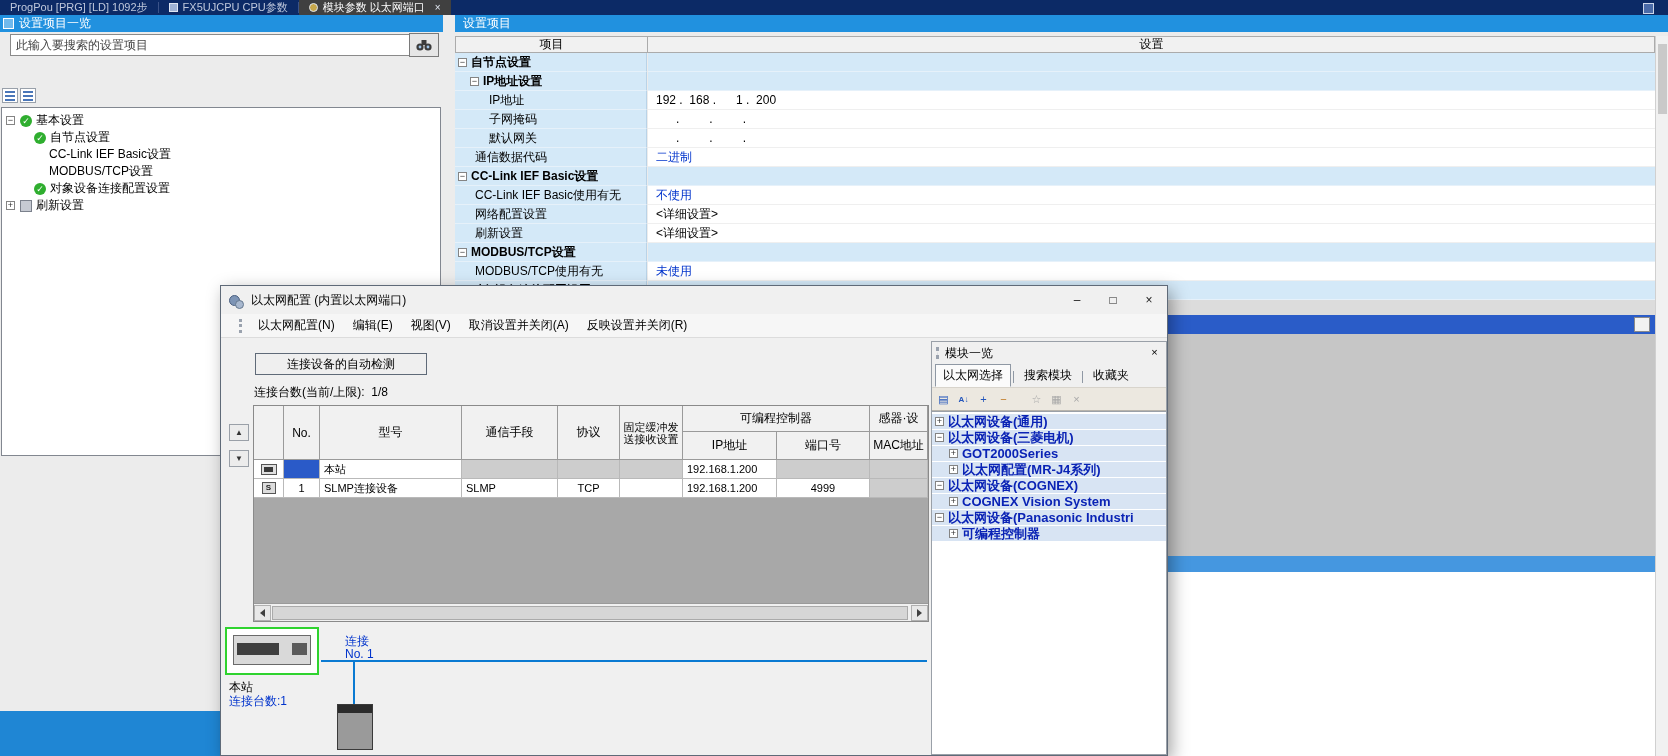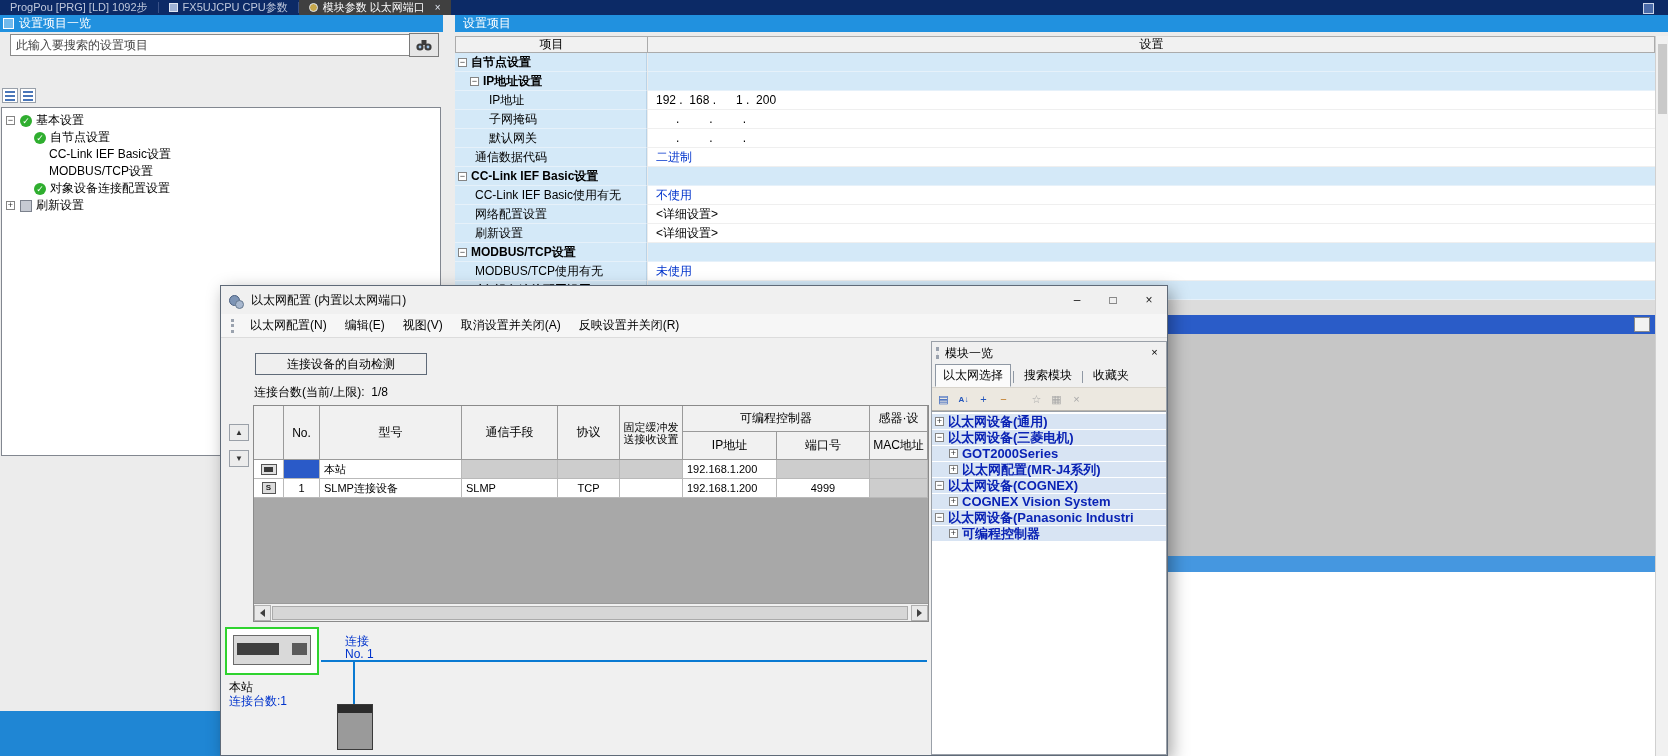--- a/index.html
+++ b/index.html
@@ -78,21 +78,21 @@
   .dlg{position:absolute;left:220px;top:285px;width:948px;height:471px;background:#f0f0f0;
        border:1px solid #5f6a78;box-sizing:border-box;box-shadow:4px 5px 16px rgba(0,0,0,.35);}
   .dlg-title{position:absolute;left:0;top:0;width:100%;height:28px;display:flex;align-items:center;
              padding-left:8px;box-sizing:border-box;}
   .dlg-gear{position:relative;width:15px;height:15px;margin-right:7px;flex:none;}
   .dlg-gear .g1{position:absolute;left:0;top:2px;width:9px;height:9px;border-radius:50%;background:#7d94b5;border:1px solid #4a5f80;}
   .dlg-gear .g2{position:absolute;left:6px;top:7px;width:7px;height:7px;border-radius:50%;background:#a8b8cf;border:1px solid #64788f;}
   .dlg-btns{margin-left:auto;display:flex;height:100%;}
   .dlg-btn{width:36px;height:100%;display:flex;align-items:center;justify-content:center;font-size:12px;color:#222;}
   .dlg-menu{position:absolute;left:0;top:28px;width:100%;height:24px;background:#f6f6f6;
-            border-bottom:1px solid #dcdcdc;display:flex;align-items:center;box-sizing:border-box;padding-left:8px;}
+            border-bottom:1px solid #dcdcdc;display:flex;align-items:center;box-sizing:border-box;padding-left:16px;}
   .menu-grip{width:0;height:14px;border-left:3px dotted #9aa2ae;margin:0 7px 0 2px;}
   .menu-item{padding:0 9px;line-height:23px;white-space:nowrap;}
   .dlg-client{position:absolute;left:0;top:52px;right:0;bottom:0;background:#f0f0f0;overflow:hidden;}
 
   .detect-btn{position:absolute;left:34px;top:15px;width:172px;height:22px;background:#efefef;
               border:1px solid #5f6a78;box-sizing:border-box;font:12px "Liberation Sans",sans-serif;
               text-align:center;line-height:20px;padding:0;}
   .count-lbl{position:absolute;left:33px;top:46px;white-space:pre;}
   .ud-btn{position:absolute;left:8px;width:20px;height:17px;background:#ececec;border:1px solid #9aa0a8;
           box-sizing:border-box;font-size:8px;text-align:center;line-height:15px;color:#333;padding:0;}

